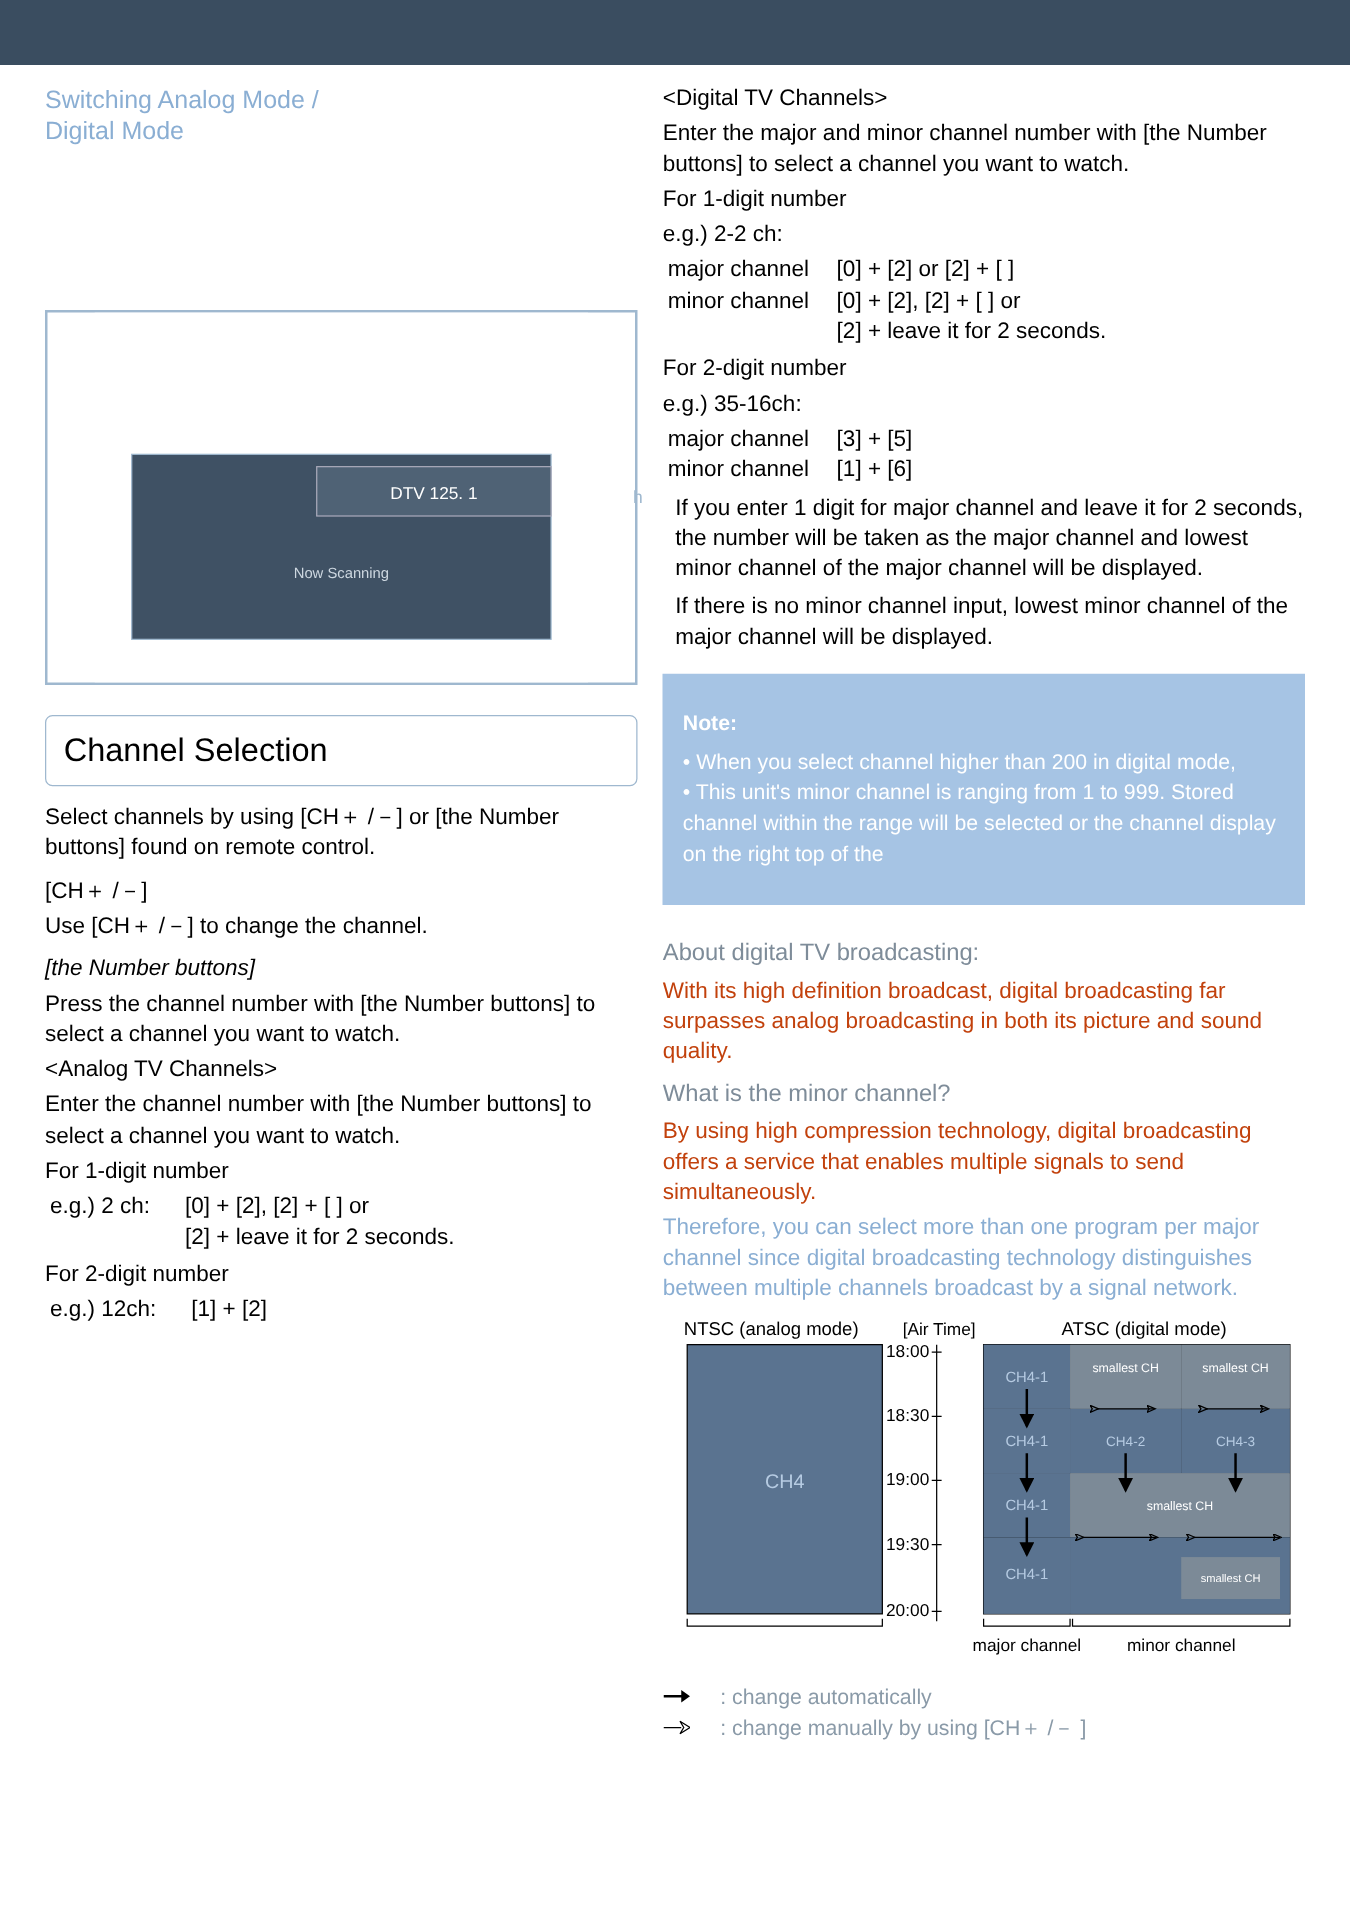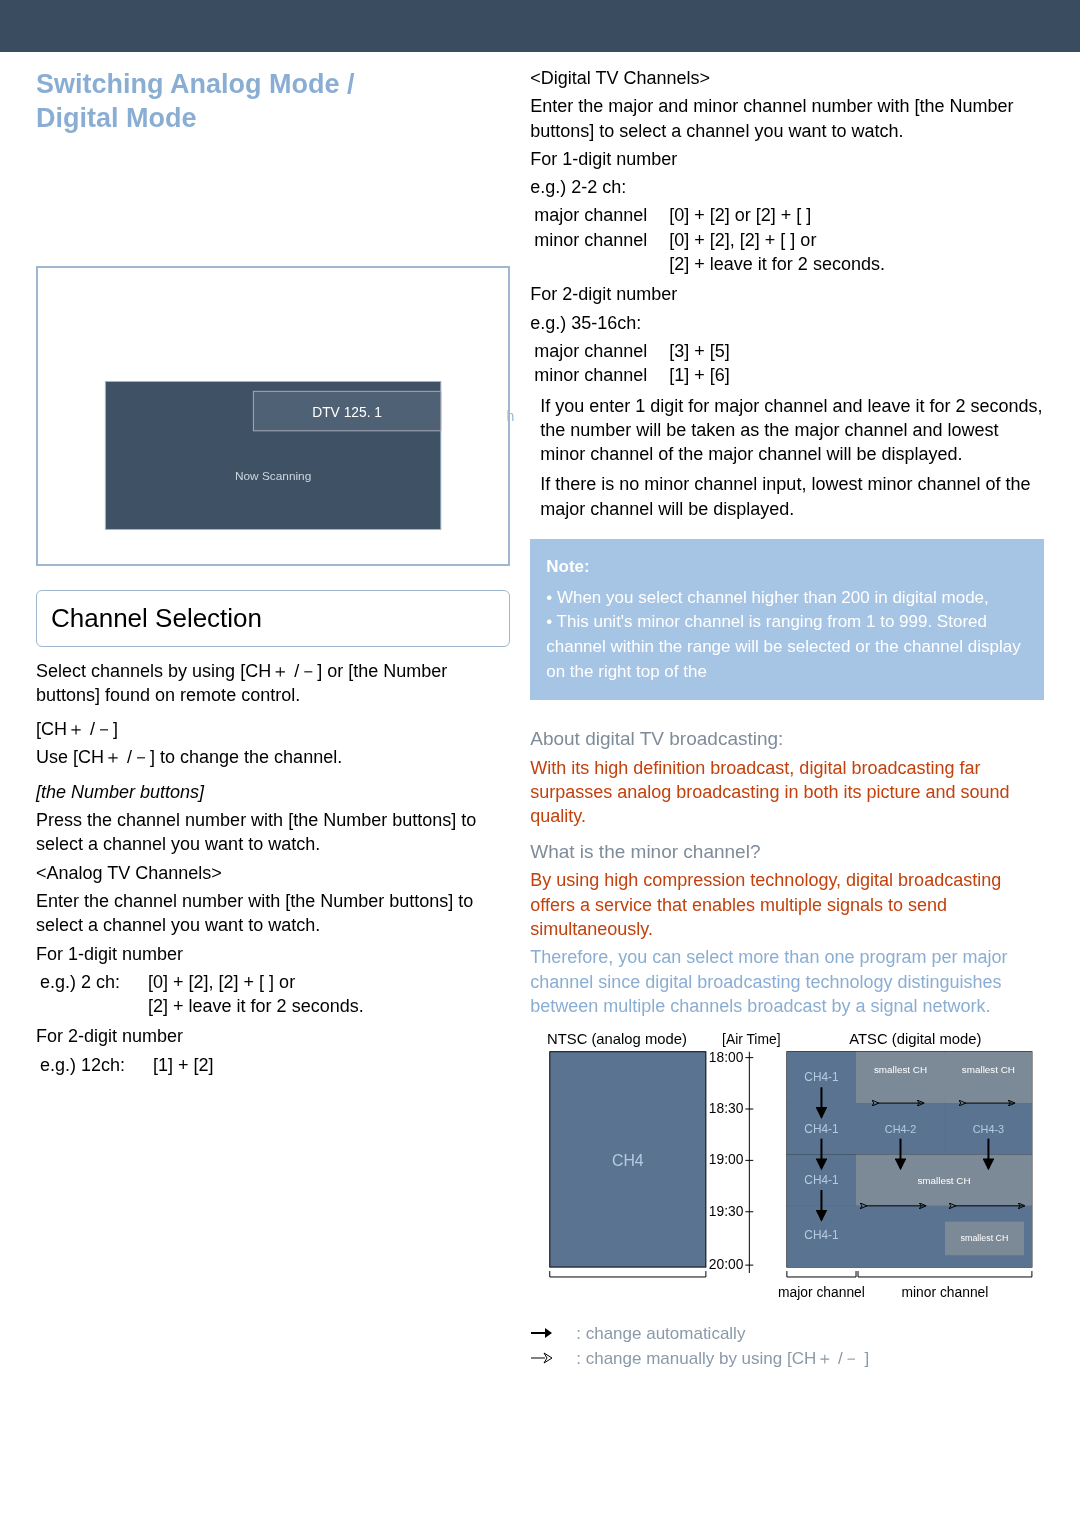--- a/index.html
+++ b/index.html
@@ -22,23 +22,23 @@
   }
   .columns {
     display: flex;
     padding: 10px 36px 30px 36px;
     gap: 20px;
   }
   .col-left { width: 48%; }
   .col-right { width: 52%; }
   .mode-title {
     color: #8aaed3;
-    font-size: 27px;
+    font-size: 20px;
     margin: 6px 0 8px 0;
-    font-weight: 700;
+    font-weight: 400;
     line-height: 1.25;
   } 
   .tv-box-wrap {
     border: 2px solid #9fb8cf;
     margin: 130px 0 20px 0;
     height: 300px;
     position: relative;
     background: #fff;
   }
   .tv-svg { width: 100%; height: 100%; display:block; }
@@ -49,21 +49,21 @@
     padding: 10px 14px;
     font-size: 26px;
     margin: 24px 0 12px 0;
     background: #fff;
   }
   p { margin: 4px 0; }
   .indent { margin-left: 10px; }
   .note-box {
     border: 0 solid #b0b0b0;
     background: #a6c4e4;
-    padding: 16px 16px;
+    padding: 28px 16px;
     margin: 18px 0 26px 0;
     color: #fff;
     font-size: 17px;
     line-height: 1.45;
   }
   .note-box .note-label { font-weight: bold; display:block; margin-bottom:6px; }
   .faded { color: #c2410c; }
   .faded-blue { color: #8aaed3; }
   .chart-wrap {
     width: 100%;

